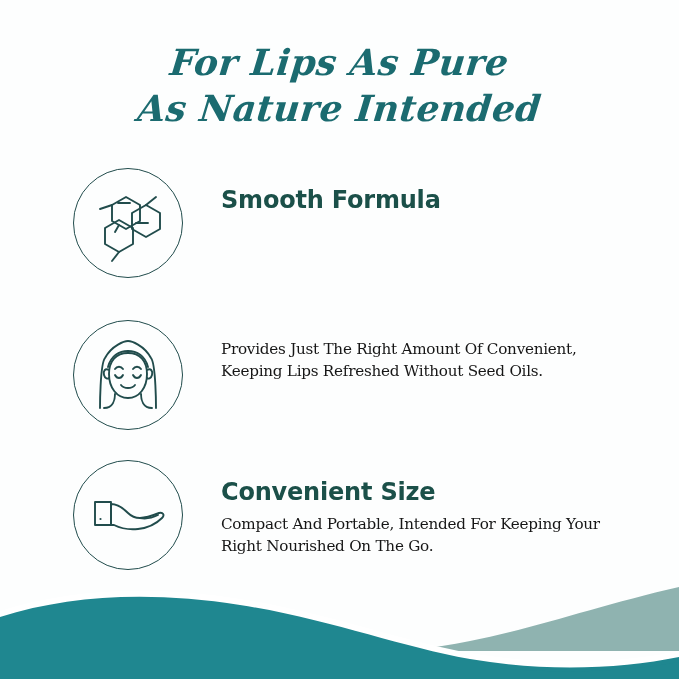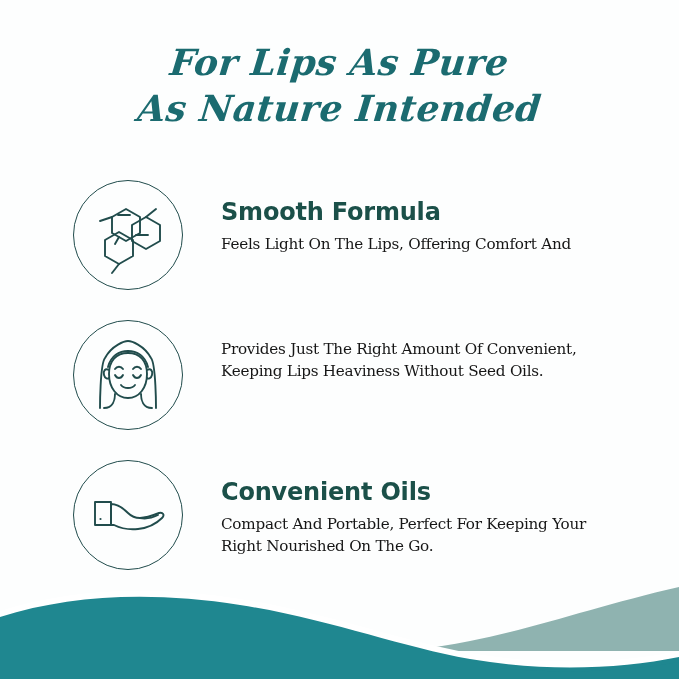--- a/index.html
+++ b/index.html
@@ -50,21 +50,21 @@
 
   
   .feature {
     position: absolute;
     left: 0;
     width: 679px;
     height: 120px;
     display: flex;
     align-items: flex-start;
   }
-  .feature.f1 { top: 180px; }
+  .feature.f1 { top: 168px; }
   .feature.f2 { top: 320px; }
   .feature.f3 { top: 460px; }
 
   .icon-wrap {
     position: absolute;
     left: 73px;
     top: 0;
     width: 110px;
     height: 110px;
   }
@@ -146,21 +146,20 @@
 
           <line x1="24" y1="22" x2="12" y2="26"></line>
           <line x1="58" y1="22" x2="68" y2="14"></line>
           <line x1="31" y1="69" x2="24" y2="78"></line>
         </svg>
       </div>
     </div>
     <div class="feature-text">
       <p class="feature-title">Smooth Formula</p>
       <p class="feature-desc">
-        <span class="dline">Feels Light On The Lips, Offering Comfort And</span>
       </p>
     </div>
   </div>
 
   <div class="feature f2">
     <div class="icon-wrap">
       <div class="icon-circle">
         <svg width="82" height="82" viewBox="0 0 82 82" fill="none" stroke="#214c4c" stroke-width="1.9" stroke-linecap="round" stroke-linejoin="round">
 
           <path d="M13,74 C13,74 13,30 18,24 C25,11 38,7 41,7 C44,7 57,11 64,24 C69,30 69,74 69,74"></path>
@@ -181,21 +180,21 @@
           <path d="M28,41 C30,45 34,45 36,41"></path>
           <path d="M46,41 C48,45 52,45 54,41"></path>
 
           <path d="M34,51 C37,55 45,55 48,51"></path>
         </svg>
       </div>
     </div>
     <div class="feature-text">
       <p class="feature-desc">
         <span class="dline">Provides Just The Right Amount Of Convenient,</span>
-        <span class="dline">Keeping Lips Heaviness Without Seed Oils.</span>
+        <span class="dline">Keeping Lips Refreshed Without Seed Oils.</span>
       </p>
     </div>
   </div>
 
   <div class="feature f3">
     <div class="icon-wrap">
       <div class="icon-circle">
         <svg width="84" height="84" viewBox="0 0 84 84" fill="none" stroke="#214c4c" stroke-width="1.9" stroke-linecap="round" stroke-linejoin="round">
 
           <rect x="9" y="29" width="16" height="23"></rect>
@@ -206,23 +205,23 @@
                    C77,39 79,42 76,45
                    C71,50 62,55 52,56
                    C42,57 34,55 28,52
                    L25,52 Z"></path>
 
           <path d="M54,45 C59,46 66,45 72,42"></path>
         </svg>
       </div>
     </div>
     <div class="feature-text">
-      <p class="feature-title">Convenient Oils</p>
+      <p class="feature-title">Convenient Size</p>
       <p class="feature-desc">
-        <span class="dline">Compact And Portable, Perfect For Keeping Your</span>
+        <span class="dline">Compact And Portable, Intended For Keeping Your</span>
         <span class="dline">Right Nourished On The Go.</span>
       </p>
     </div>
   </div>
 
   <div class="wave">
     <svg viewBox="0 0 679 110" preserveAspectRatio="none">
 
       <path d="M679,18 C600,36 540,58 470,72 C420,82 380,84 340,82 L679,82 Z" fill="#8fb3b0"></path>
 

